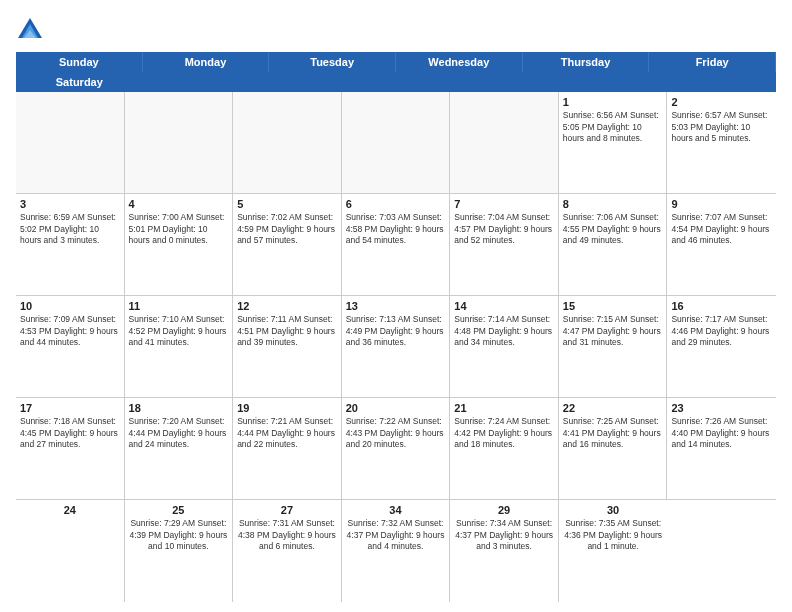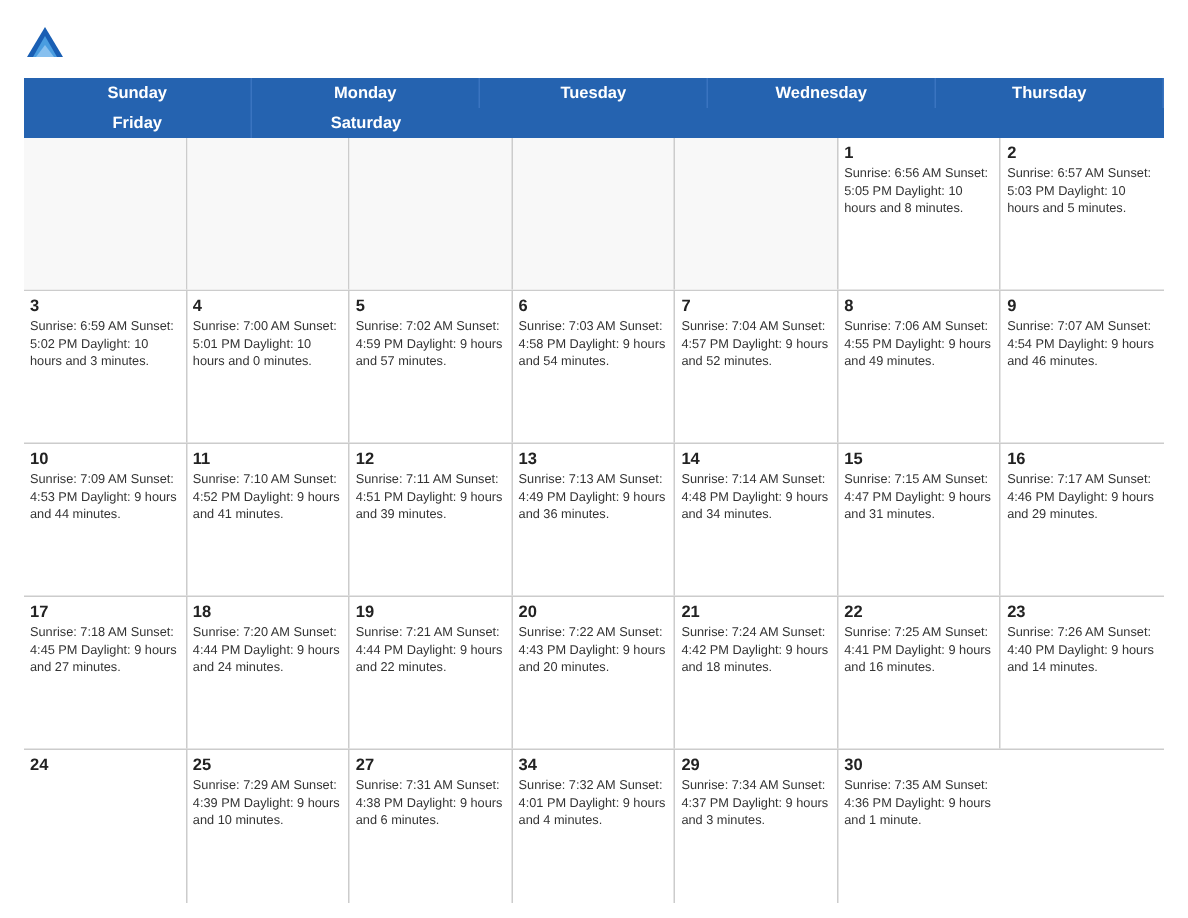--- a/index.html
+++ b/index.html
@@ -60,21 +60,21 @@
       font-size: 14px;
       color: #333;
     }
     .calendar {
       flex: 1;
       display: flex;
       flex-direction: column;
     }
     .cal-header {
       display: grid;
-      grid-template-columns: repeat(5, 1fr);
+      grid-template-columns: repeat(6, 1fr);
       background: #2563b0;
     }
     .cal-header-cell {
       color: #fff;
       font-size: 11px;
       font-weight: bold;
       text-align: center;
       padding: 4px 2px;
       border-right: 1px solid #3a74c0;
     }
@@ -82,21 +82,21 @@
     .cal-body {
       flex: 1;
       display: grid;
       grid-template-rows: repeat(5, 1fr);
     }
     .cal-row {
       display: grid;
       grid-template-columns: repeat(7, 1fr);
       border-bottom: 1px solid #ccc;
     }
-    .cal-row:last-child { border-bottom: none; }
+    .cal-row:last-child { border-bottom: none; text-align: center; }
     .cal-cell {
       border-right: 1px solid #ccc;
       padding: 3px 4px;
       font-size: 9px;
       color: #333;
       vertical-align: top;
       min-height: 0;
       line-height: 1.3;
     }
     .cal-cell:last-child { border-right: none; }
@@ -335,21 +335,21 @@
           <div class="cal-cell">
             <span class="day-num">27</span>
             <div class="cell-info">Sunrise: 7:31 AM
 Sunset: 4:38 PM
 Daylight: 9 hours
 and 6 minutes.</div>
           </div>
           <div class="cal-cell">
             <span class="day-num">34</span>
             <div class="cell-info">Sunrise: 7:32 AM
-Sunset: 4:01 PM
+Sunset: 4:37 PM
 Daylight: 9 hours
 and 4 minutes.</div>
           </div>
           <div class="cal-cell">
             <span class="day-num">29</span>
             <div class="cell-info">Sunrise: 7:34 AM
 Sunset: 4:37 PM
 Daylight: 9 hours
 and 3 minutes.</div>
           </div>

